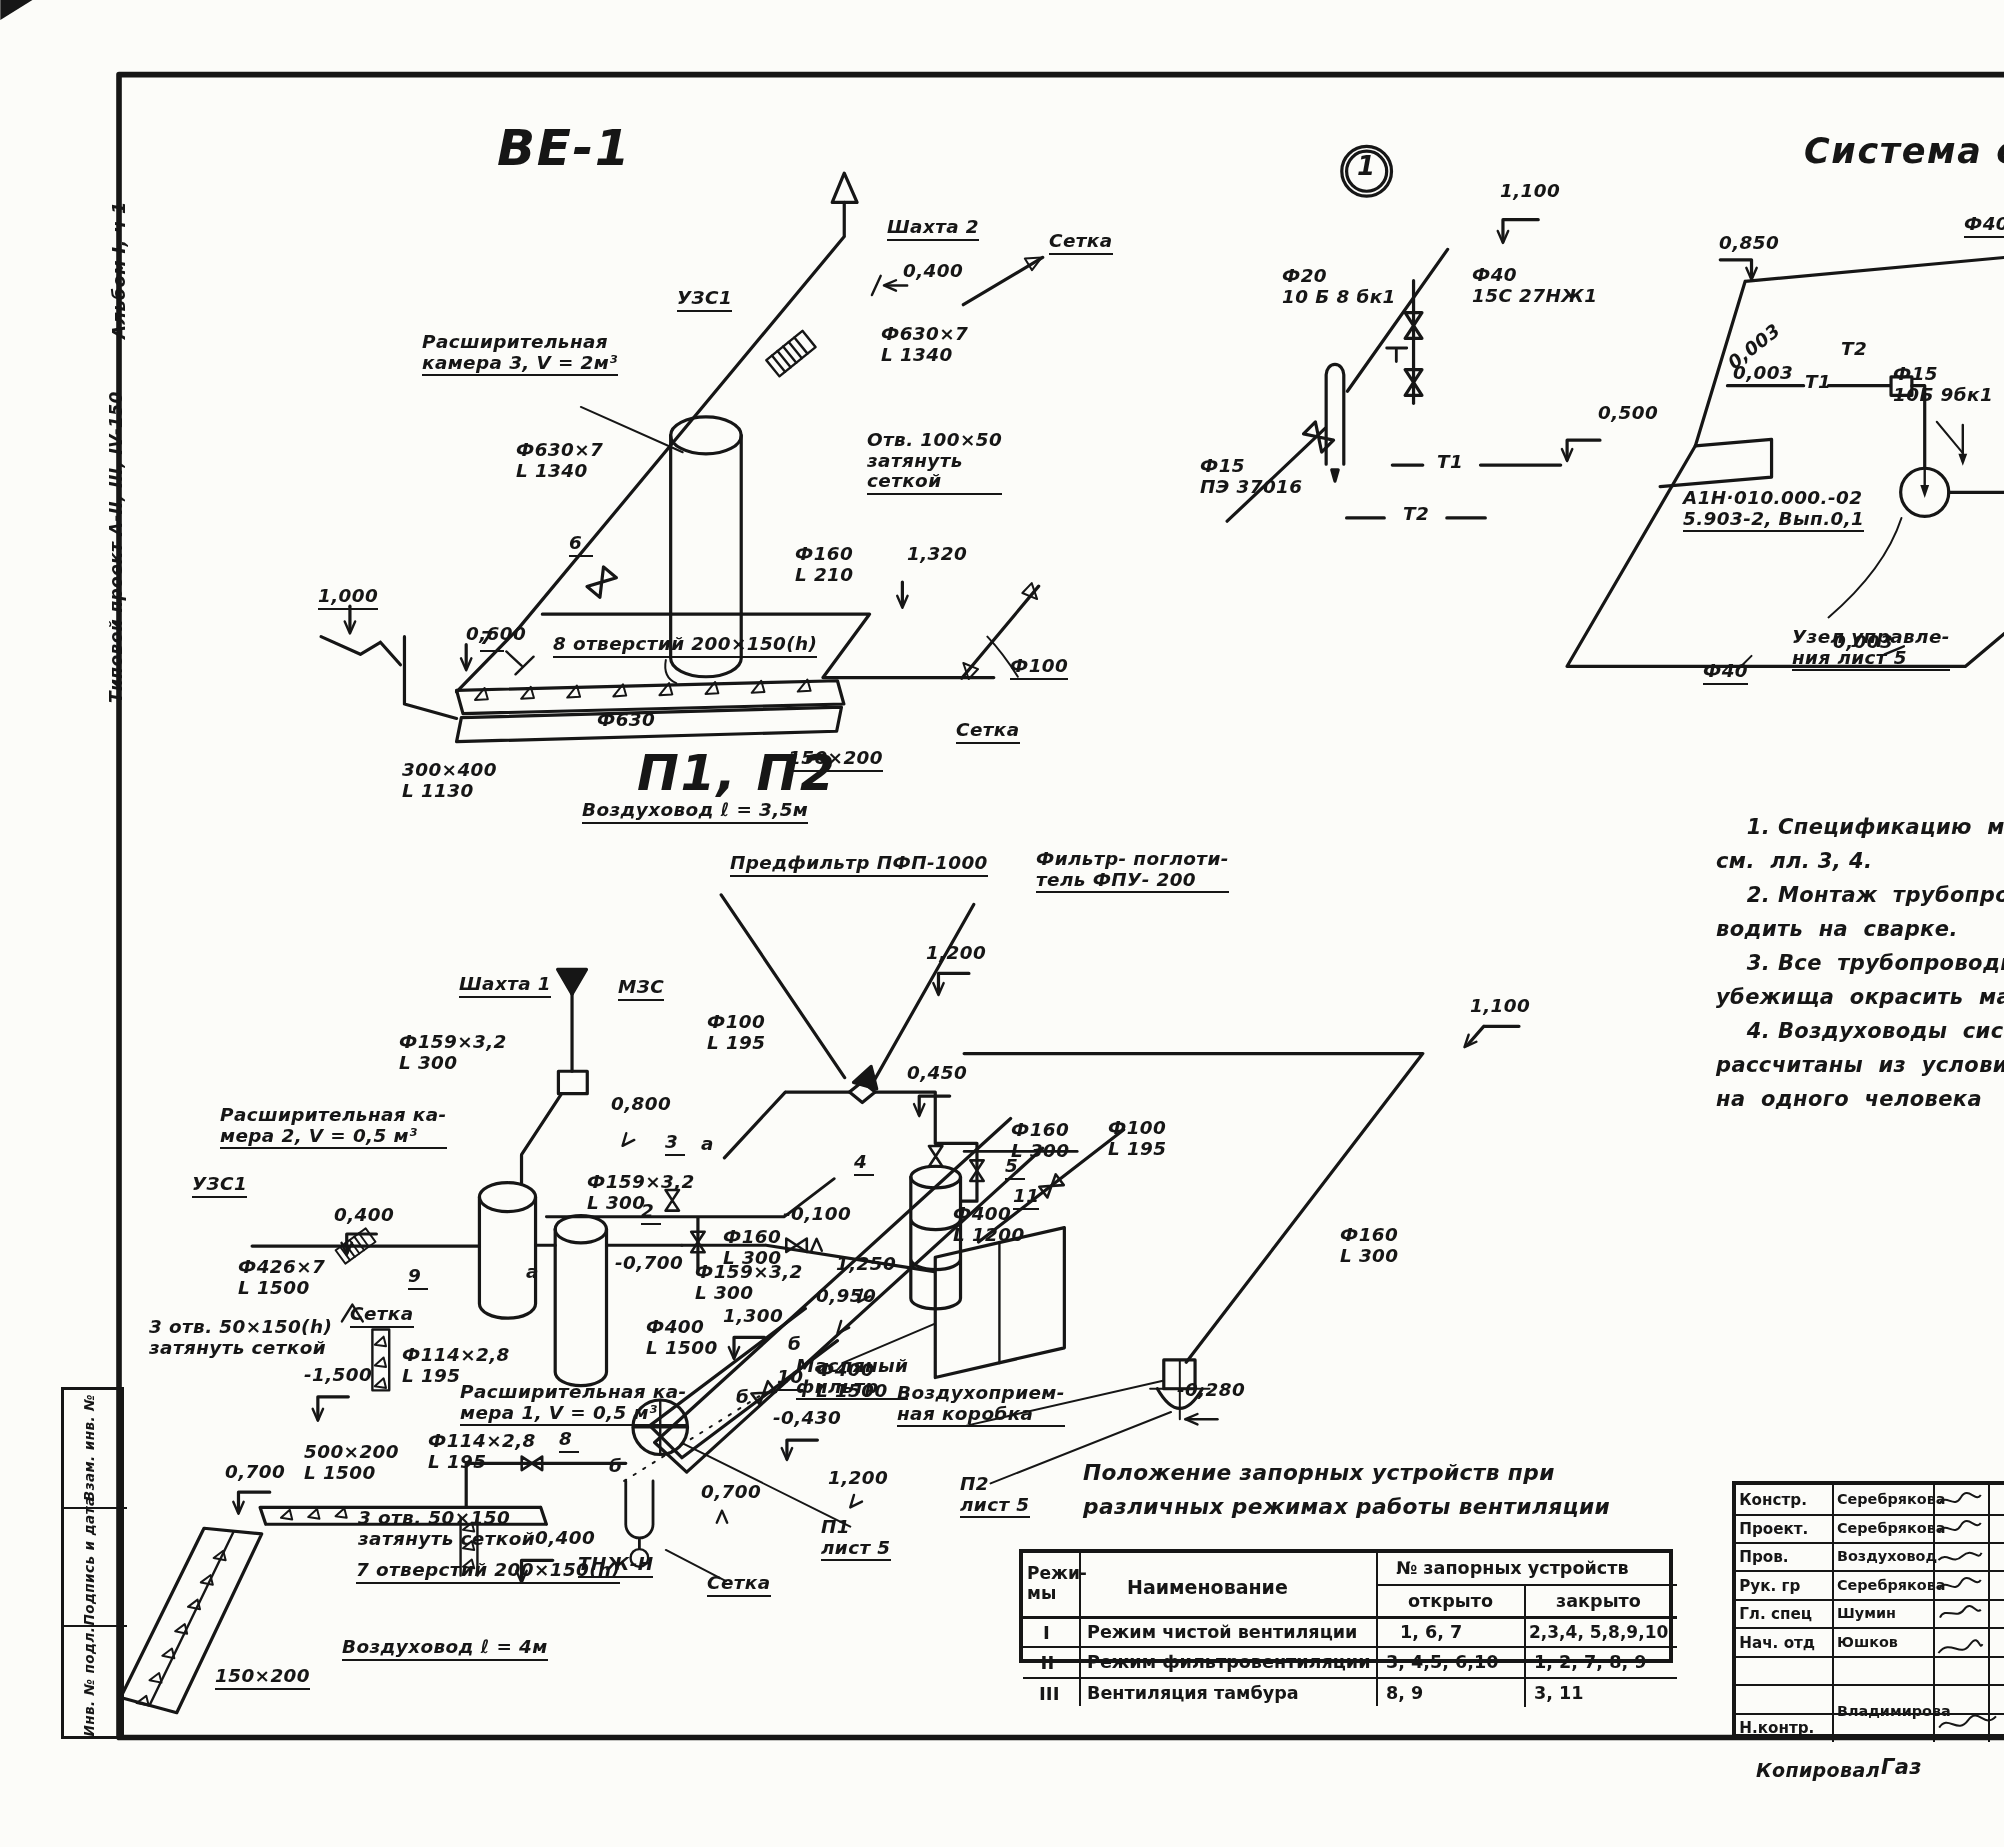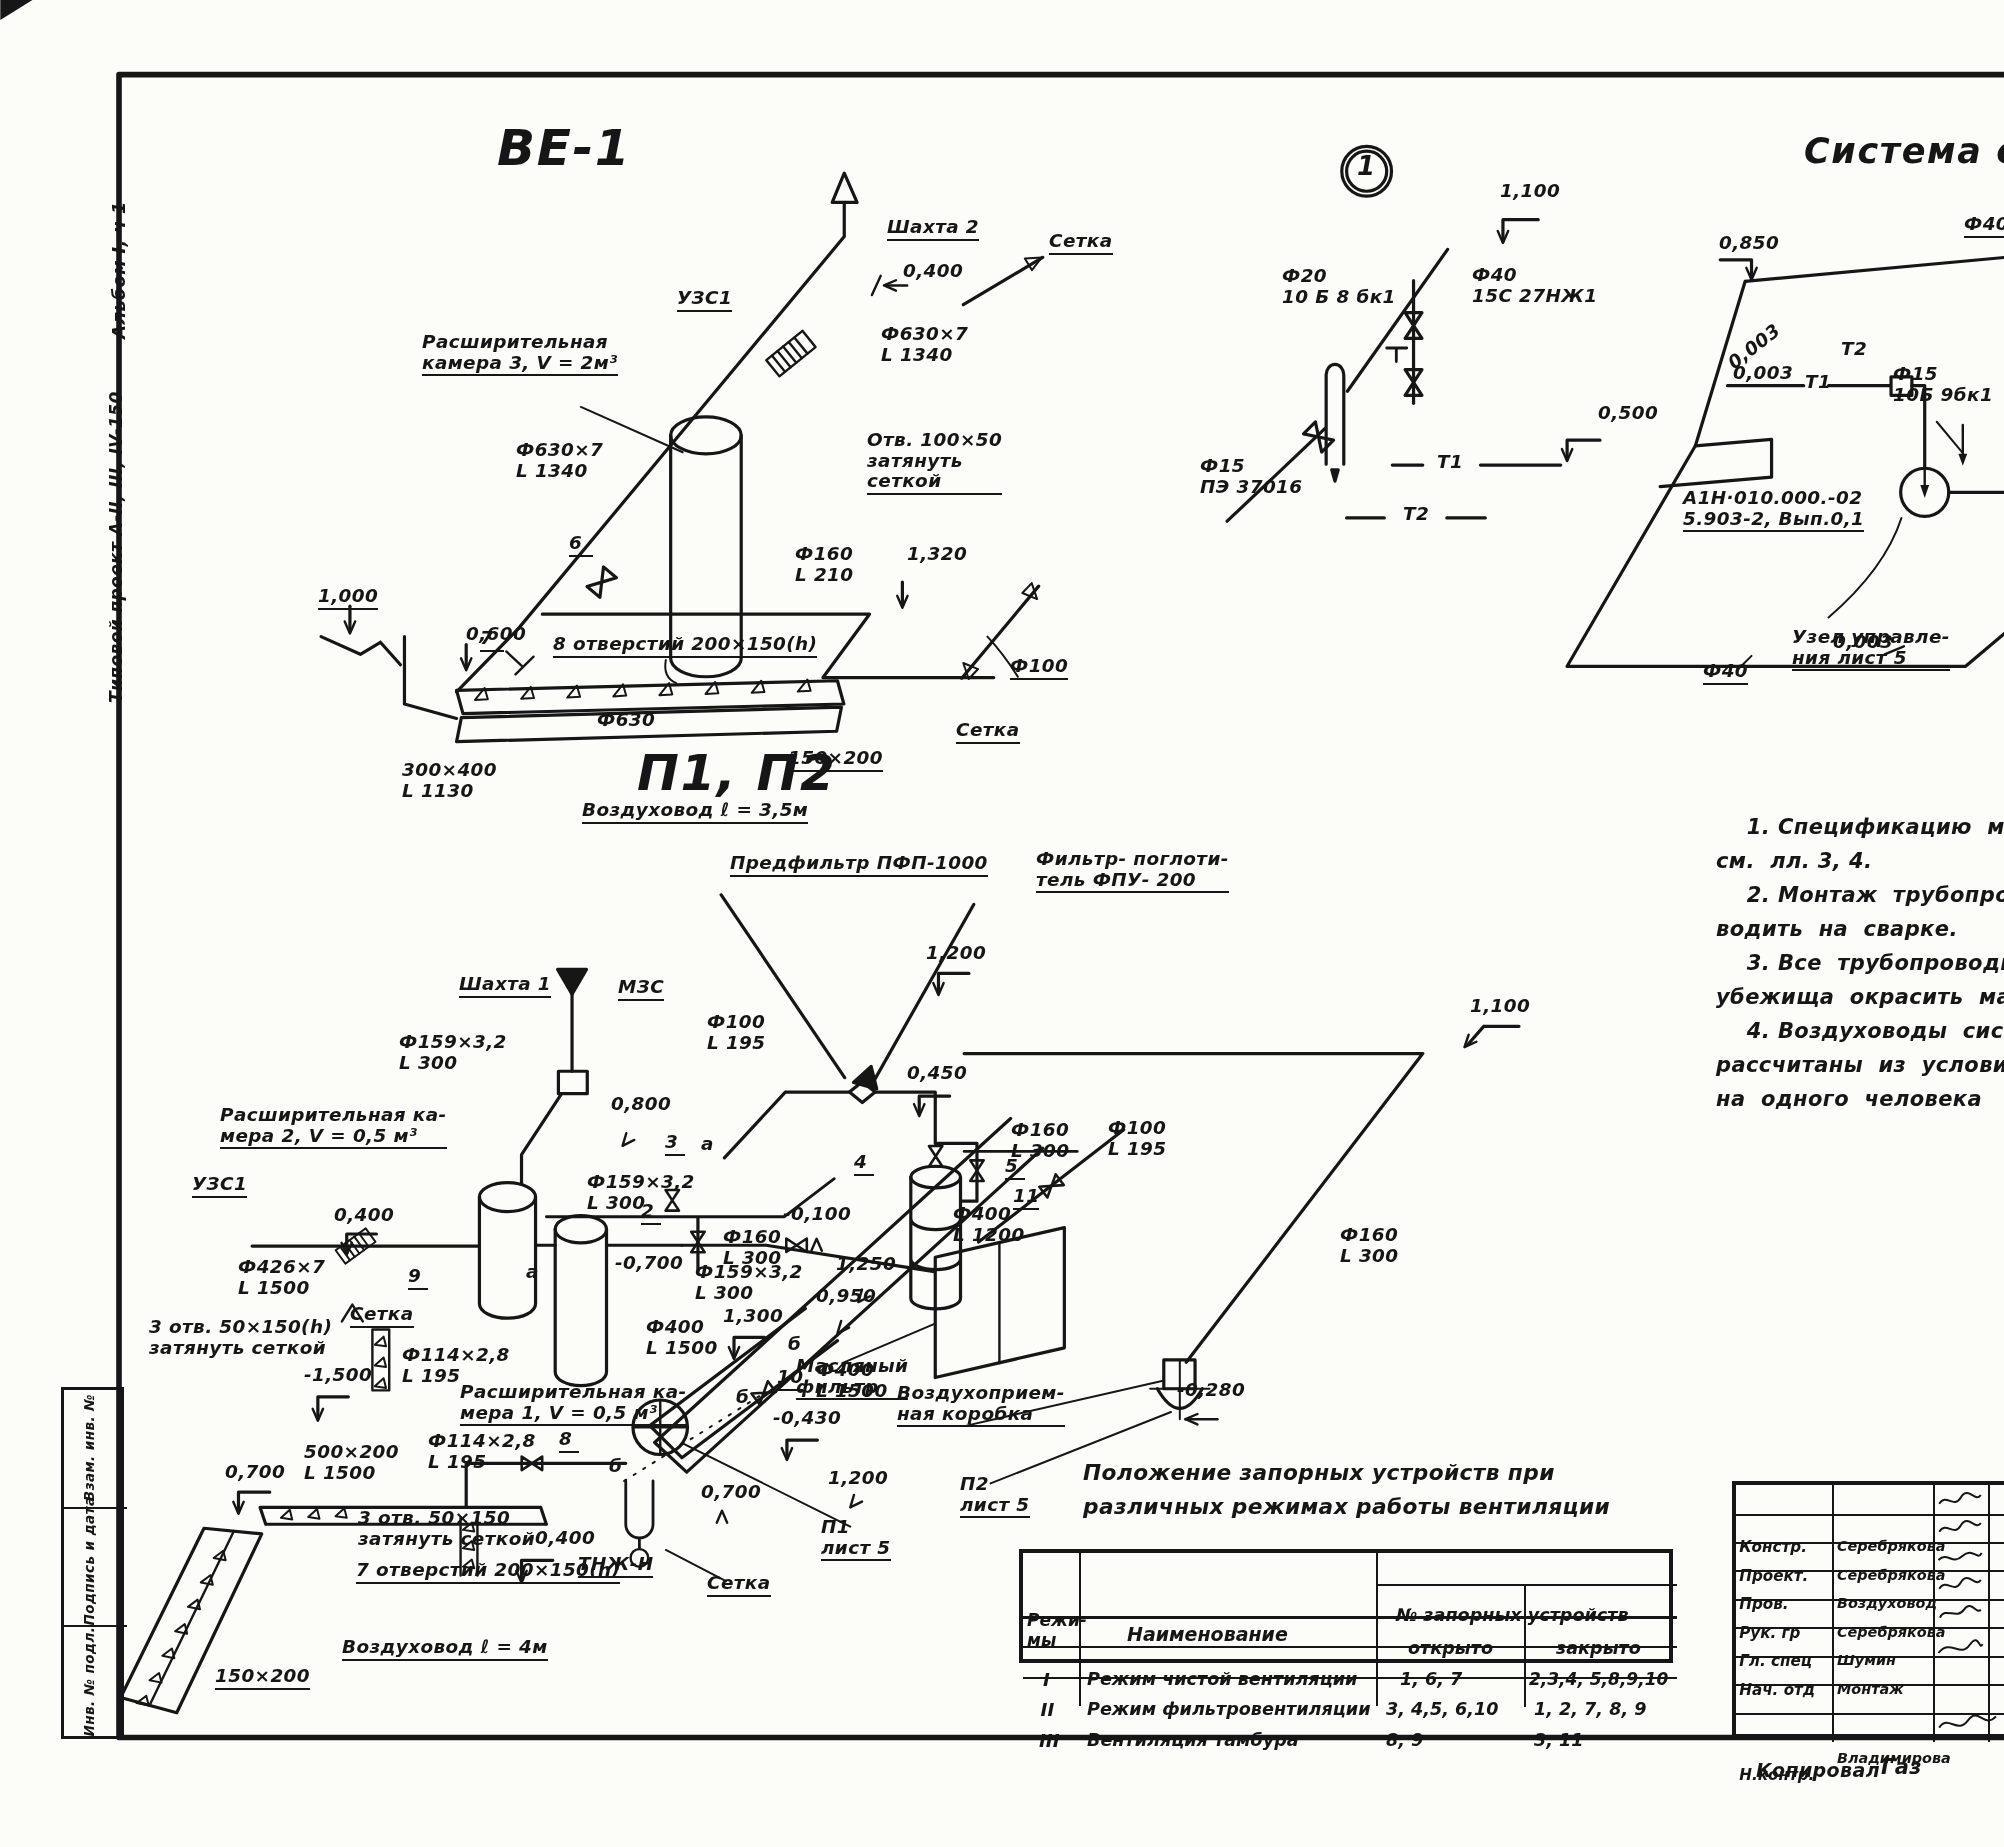--- a/index.html
+++ b/index.html
@@ -5,21 +5,21 @@
   html,body{margin:0;padding:0;background:#dcdcd6;}
   #sheet{position:relative;width:2605px;height:1847px;background:#fcfcf9;
          font-family:"DejaVu Sans",sans-serif;color:#161616;overflow:hidden;}
   .lbl{position:absolute;font-style:italic;font-weight:bold;font-size:18.4px;
        line-height:1.12;white-space:pre-line;letter-spacing:0.4px;}
   .ul{border-bottom:2.4px solid #161616;padding-bottom:1.2px;}
   .h{font-size:50px;letter-spacing:1.6px;}
   .rot{transform:rotate(-38deg);transform-origin:left bottom;}
   .vrt{transform:rotate(-90deg);transform-origin:center center;white-space:nowrap;}
   .cell{position:absolute;box-sizing:border-box;border:0 solid #161616;}
-  .tb-txt{position:absolute;font-style:italic;font-weight:bold;white-space:pre-line;margin-top:47px;}
+  .tb-txt{position:absolute;font-weight:bold;white-space:pre-line;}
   .sq{position:absolute;}
   svg{position:absolute;left:0;top:0;}
   svg *{vector-effect:none;}
 </style>
 </head>
 <body>
 
 <div id="sheet">
 
   <svg width="2605" height="1847" viewBox="0 0 6496 4607" stroke="#161616" fill="none" stroke-width="8" stroke-linecap="round" stroke-linejoin="round">
@@ -538,21 +538,21 @@
     <div class="tb-txt" style="left:101px;top:6.4px;font-size:14.4px">Серебрякова</div>
     <div class="tb-txt" style="left:3.2px;top:35px;font-size:15.2px">Проект.</div>
     <div class="tb-txt" style="left:101px;top:35px;font-size:14.4px">Серебрякова</div>
     <div class="tb-txt" style="left:3.2px;top:63px;font-size:15.2px">Пров.</div>
     <div class="tb-txt" style="left:101px;top:63px;font-size:14.4px">Воздуховод</div>
     <div class="tb-txt" style="left:3.2px;top:92px;font-size:15.2px">Рук. гр</div>
     <div class="tb-txt" style="left:101px;top:92px;font-size:14.4px">Серебрякова</div>
     <div class="tb-txt" style="left:3.2px;top:120px;font-size:15.2px">Гл. спец</div>
     <div class="tb-txt" style="left:101px;top:120px;font-size:14.4px">Шумин</div>
     <div class="tb-txt" style="left:3.2px;top:149px;font-size:15.2px">Нач. отд</div>
-    <div class="tb-txt" style="left:101px;top:149px;font-size:14.4px">Монтаж</div>
+    <div class="tb-txt" style="left:101px;top:149px;font-size:14.4px">Юшков</div>
     <div class="tb-txt" style="left:3.2px;top:234px;font-size:15.2px">Н.контр.</div>
     <div class="tb-txt" style="left:101px;top:218px;font-size:14.4px">Владимирова</div>
 
     <svg class="sq" style="left:200px;top:5.6px" width="48" height="18.4" viewBox="0 0 120 46">
         <path d="M8,32 C26,4 44,46 62,16 S100,30 112,10" stroke="#161616" fill="none" stroke-width="5"></path>
       </svg>
     <svg class="sq" style="left:200px;top:34px" width="48" height="18.4" viewBox="0 0 120 46">
         <path d="M8,32 C26,4 44,46 62,16 S100,30 112,10" stroke="#161616" fill="none" stroke-width="5"></path>
       </svg>
     <svg class="sq" style="left:200px;top:63px" width="48" height="18.4" viewBox="0 0 120 46">

